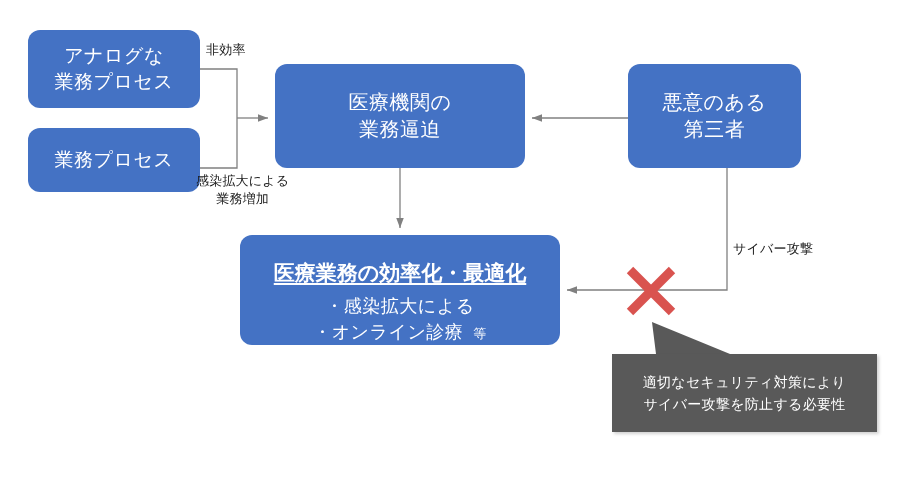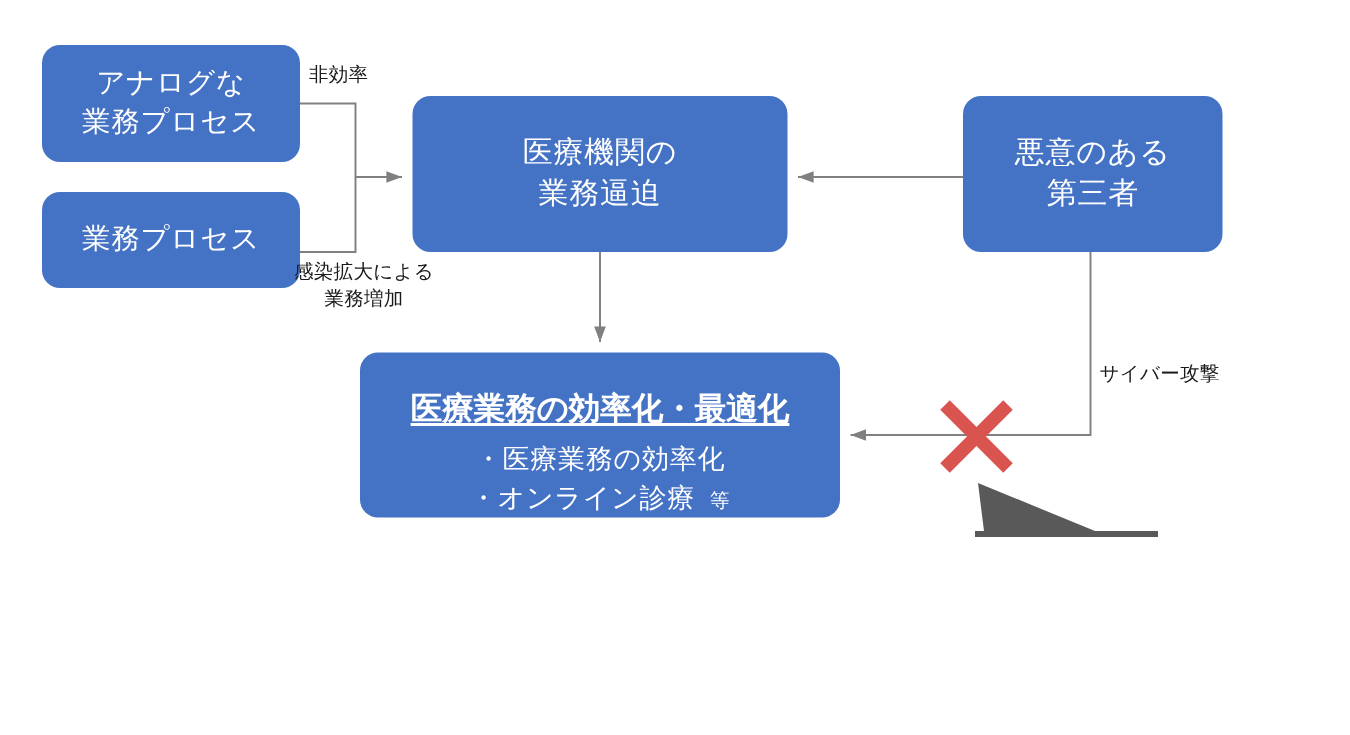--- a/index.html
+++ b/index.html
@@ -34,21 +34,21 @@
   }
   .node .line {
     display: block;
     white-space: nowrap;
   }
 
   
   #node-analog   { left: 28px;  top: 30px;  width: 172px; height: 78px;  font-size: 19px; }
   #node-corona   { left: 28px;  top: 128px; width: 172px; height: 64px;  font-size: 19px; }
   #node-pressure { left: 275px; top: 64px;  width: 250px; height: 104px; font-size: 20px; }
-  #node-attacker { left: 642px; top: 64px;  width: 173px; height: 104px; font-size: 20px; }
+  #node-attacker { left: 628px; top: 64px;  width: 173px; height: 104px; font-size: 20px; }
   #node-goal     { left: 240px; top: 235px; width: 320px; height: 110px; justify-content: flex-start; padding-top: 24px; }
 
   #node-goal .goal-title {
     font-size: 21px;
     font-weight: bold;
     text-decoration: underline;
     text-underline-offset: 3px;
     letter-spacing: 0;
     margin-bottom: 6px;
   }
@@ -178,21 +178,21 @@
     <span class="line">業務逼迫</span>
   </div>
 
   <div class="node" id="node-attacker">
     <span class="line">悪意のある</span>
     <span class="line">第三者</span>
   </div>
 
   <div class="node" id="node-goal">
     <span class="goal-title">医療業務の効率化・最適化</span>
-    <span class="goal-bullet">・医療業務の効率化</span>
+    <span class="goal-bullet">・感染拡大による</span>
     <span class="goal-bullet">
       <span>・オンライン診療</span><span class="goal-etc">等</span>
     </span>
   </div>
 
   <div class="edge-label" id="label-inefficiency">非効率</div>
 
   <div class="edge-label" id="label-infection">
     <div>感染拡大による</div>
     <div>業務増加</div>
@@ -204,15 +204,19 @@
   <svg id="cross-mark" viewBox="0 0 54 54" xmlns="http://www.w3.org/2000/svg">
     <line x1="6" y1="6" x2="48" y2="48" stroke="#D9534F" stroke-width="9" stroke-linecap="butt"></line>
     <line x1="48" y1="6" x2="6" y2="48" stroke="#D9534F" stroke-width="9" stroke-linecap="butt"></line>
   </svg>
 
   <svg id="callout-tail" viewBox="0 0 160 48" xmlns="http://www.w3.org/2000/svg">
     <path d="M40,12 L44,44 L118,44 L40,12 z" fill="#595959"></path>
     <path d="M38,44 L160,44 L160,48 L38,48 z" fill="#595959"></path>
   </svg>
 
+  <div id="callout">
+    <span>適切なセキュリティ対策により</span>
+    <span>サイバー攻撃を防止する必要性</span>
+  </div>
 
 
 </div>
 
 </body></html>

